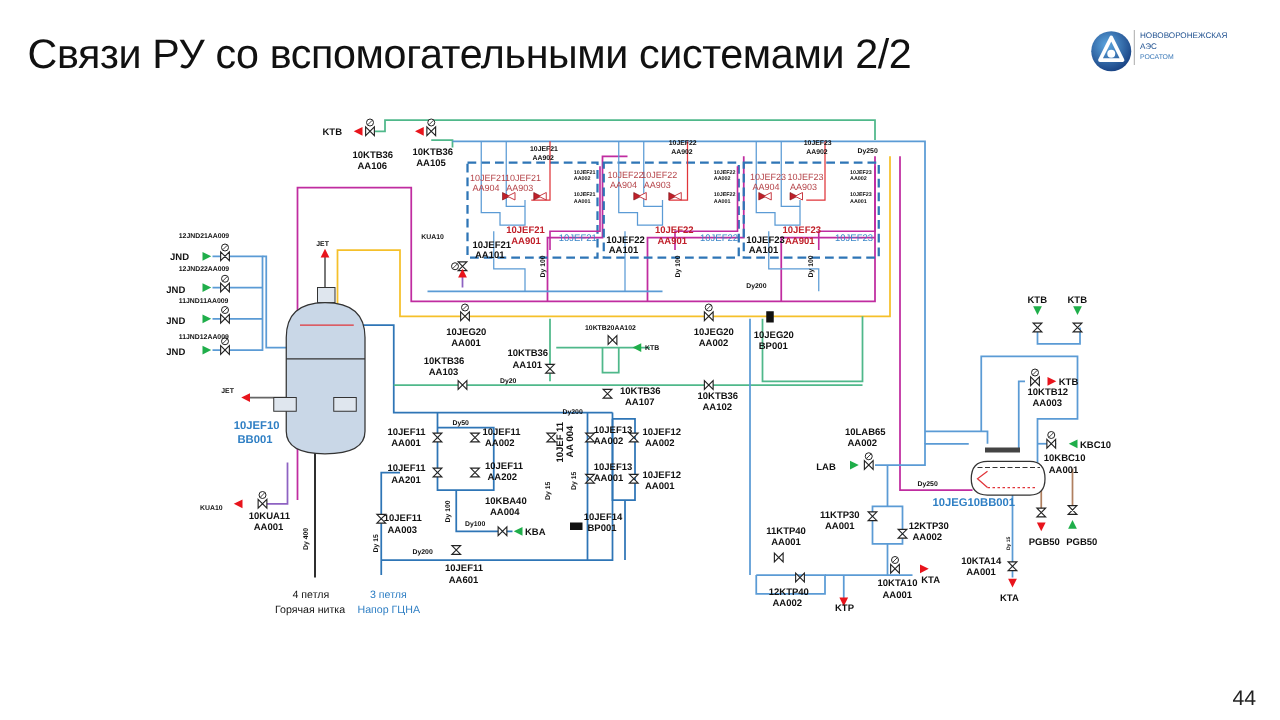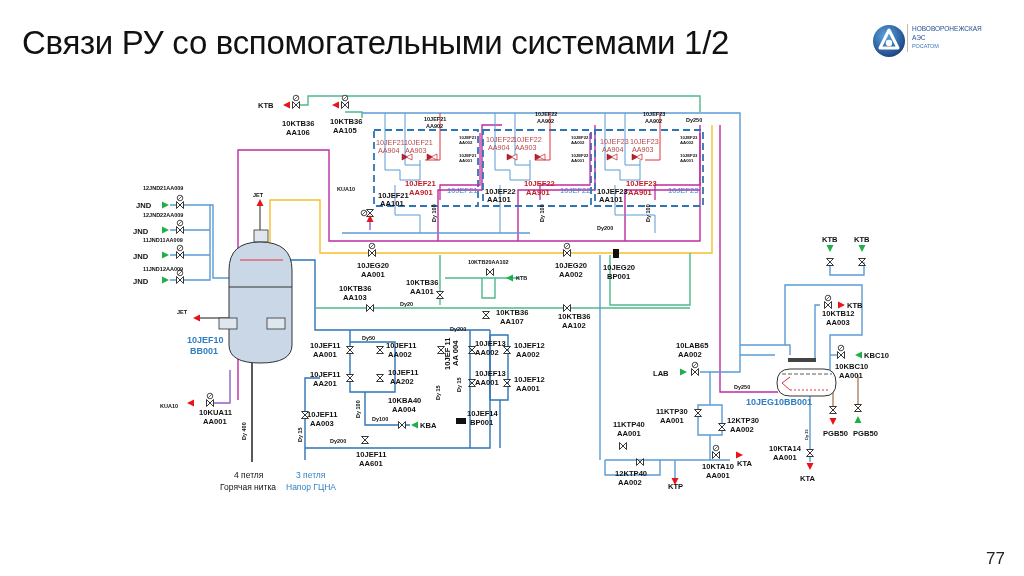--- a/index.html
+++ b/index.html
@@ -16,21 +16,21 @@
   .lbl-sm { font-size: 5.5px; fill: #111; }
   .lbl-red { font-size: 7.6px; fill: #c0202a; font-weight: bold; }
   .lbl-redlt { font-size: 7.2px; fill: #b5454a; font-weight: normal; }
   .lbl-blue { font-size: 7.6px; fill: #3a86c8; font-weight: normal; }
   .lbl-vessel { font-size: 9px; fill: #2f7fc4; }
   .lbl-bottom { font-size: 8.5px; font-weight: normal; }
 </style>
 </head>
 <body>
 
-<div class="title">Связи РУ со вспомогательными системами 1/2</div>
+<div class="title">Связи РУ со вспомогательными системами 2/2</div>
 
 <div class="logo">
   <svg width="34" height="34" viewBox="0 0 34 34" style="position:absolute;left:0;top:6px">
     <defs>
       <radialGradient id="lg" cx="40%" cy="35%" r="70%">
         <stop offset="0" stop-color="#5da7e0"></stop>
         <stop offset="1" stop-color="#173f80"></stop>
       </radialGradient>
     </defs>
     <circle cx="17" cy="17" r="16" fill="url(#lg)"></circle>
@@ -448,13 +448,13 @@
     <text class="lbl" x="839" y="378">AA001</text>
     <text class="lbl" x="823" y="436">PGB50</text>
     <text class="lbl" x="853" y="436">PGB50</text>
     <text class="lbl" x="769" y="451">10KTA14</text>
     <text class="lbl" x="773" y="460">AA001</text>
     <text class="lbl" x="800" y="481">KTA</text>
     <text class="lbl-sm" transform="translate(808,440) rotate(-90)" style="font-size:4px">Dy 15</text>
   </g>
 </svg>
 
-<div class="page-num">77</div>
+<div class="page-num">44</div>
 
 </body></html>

